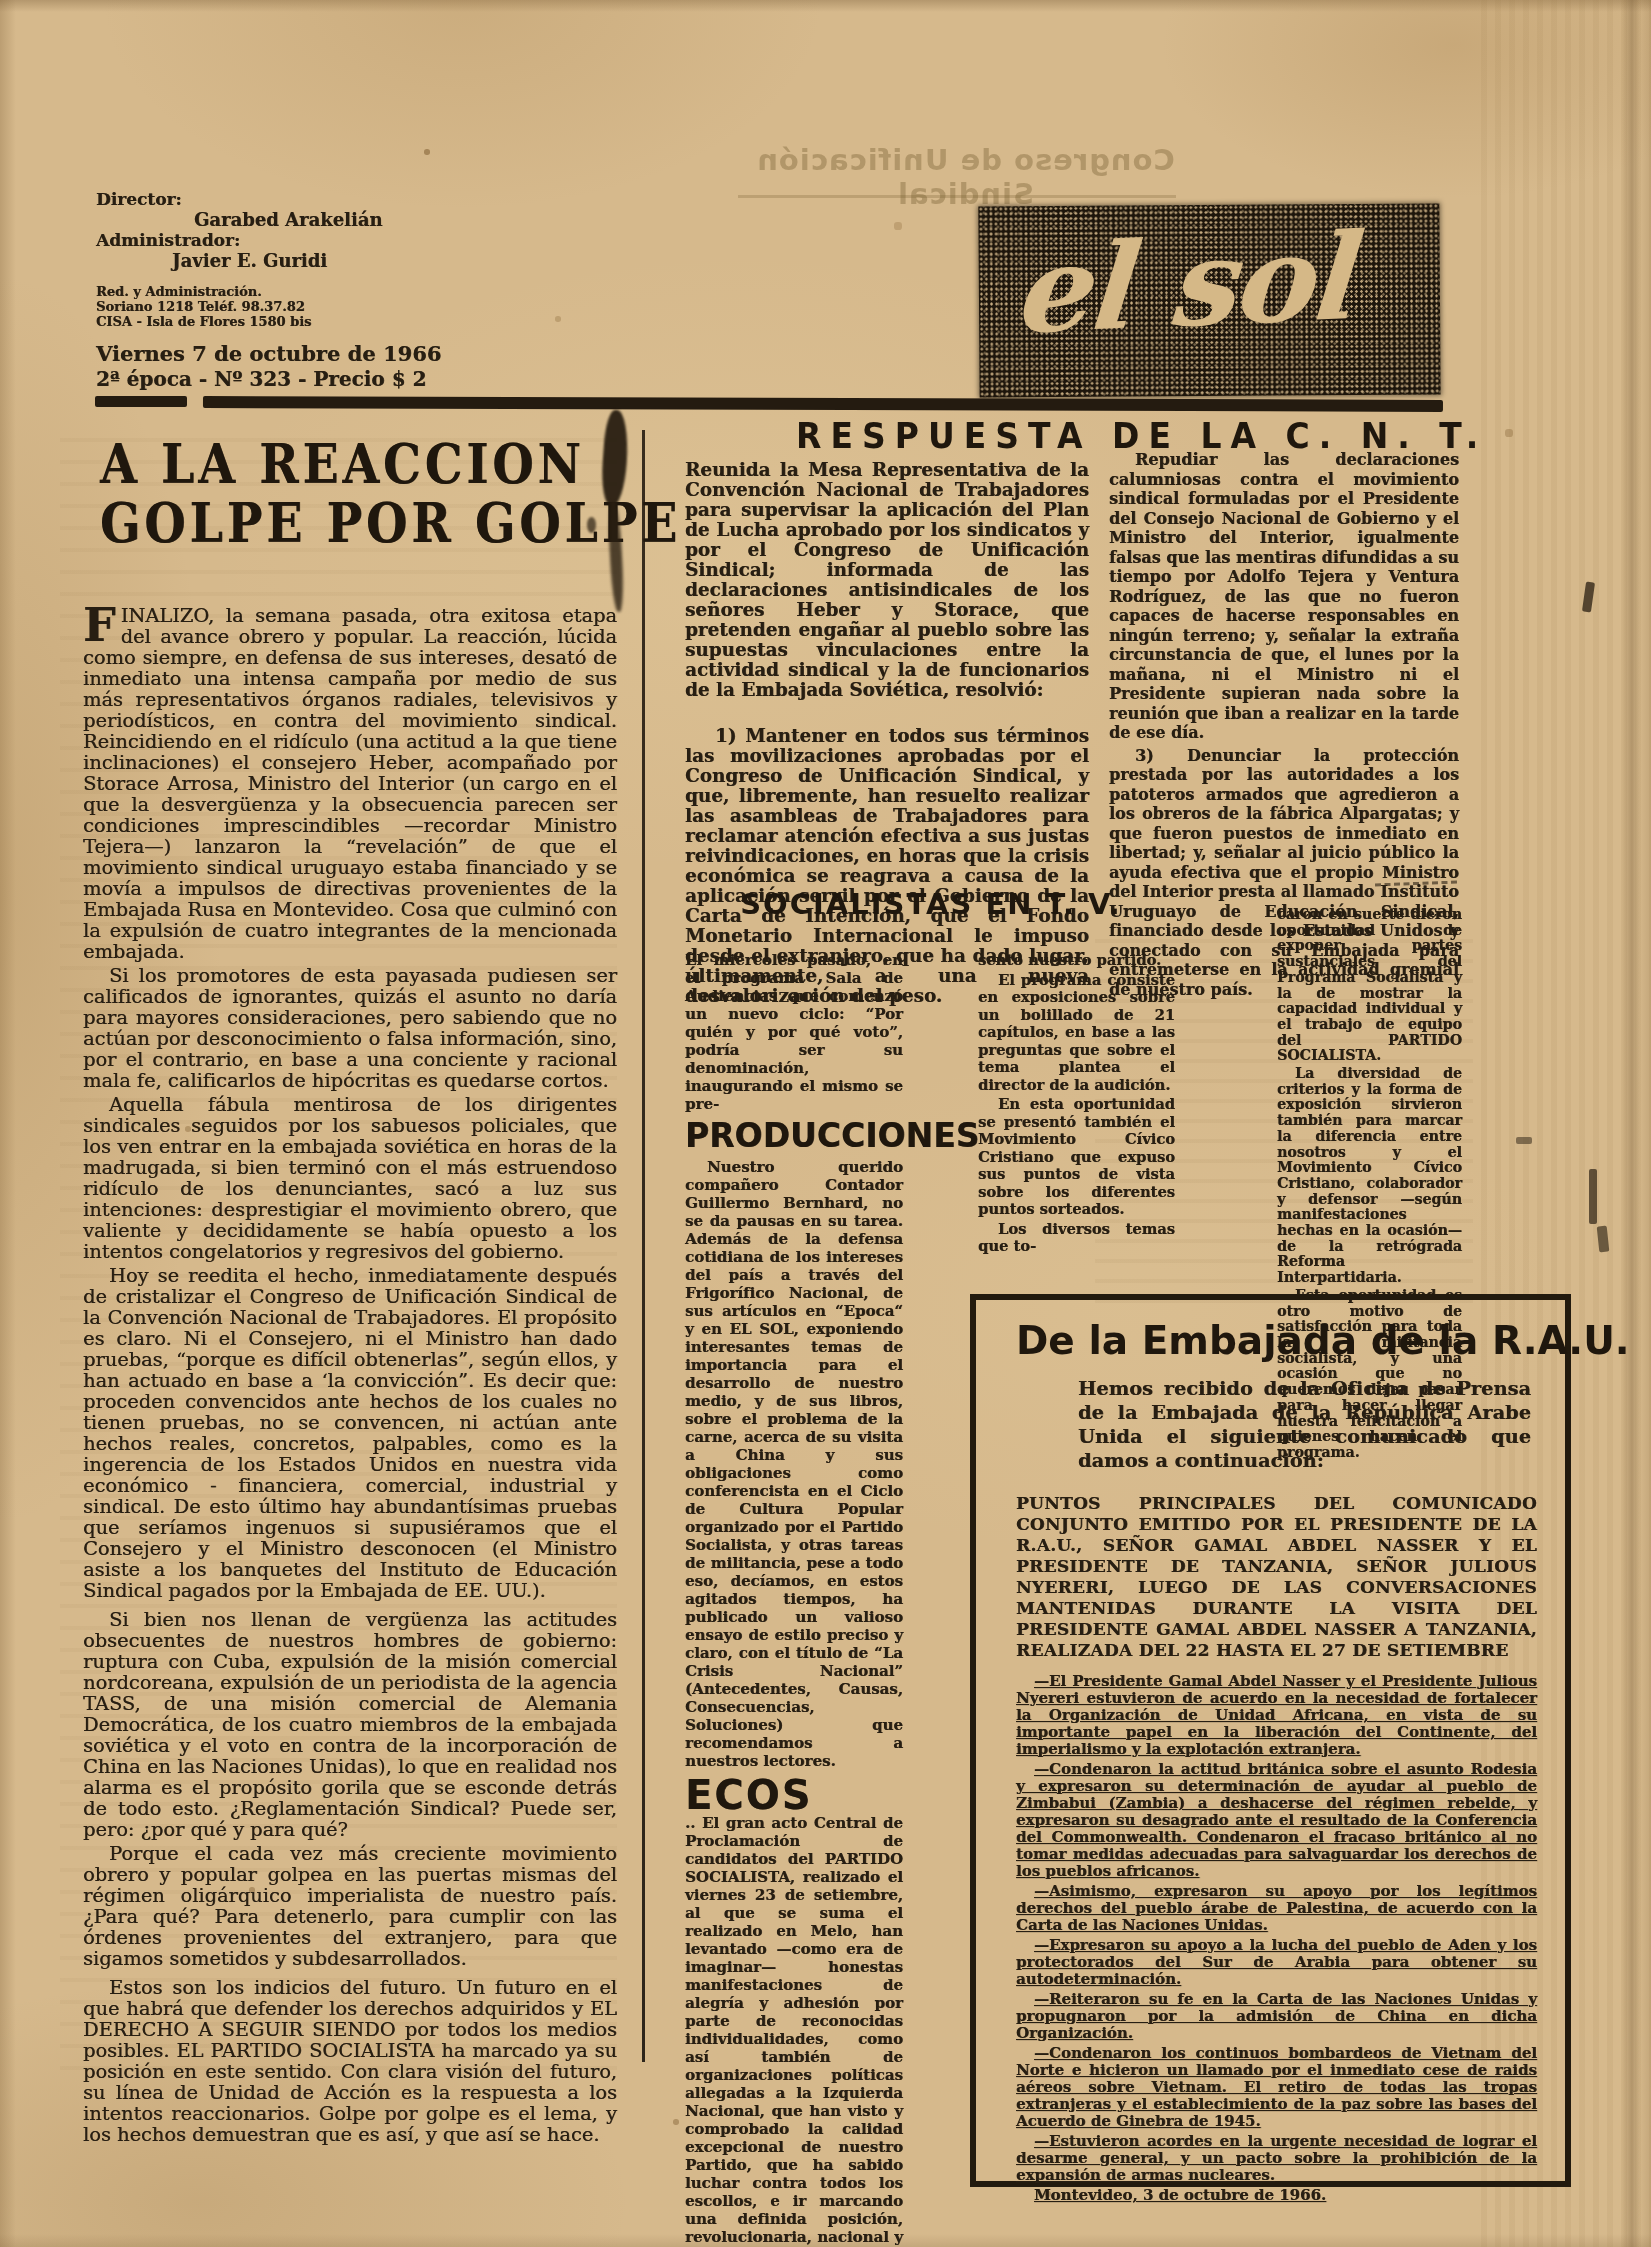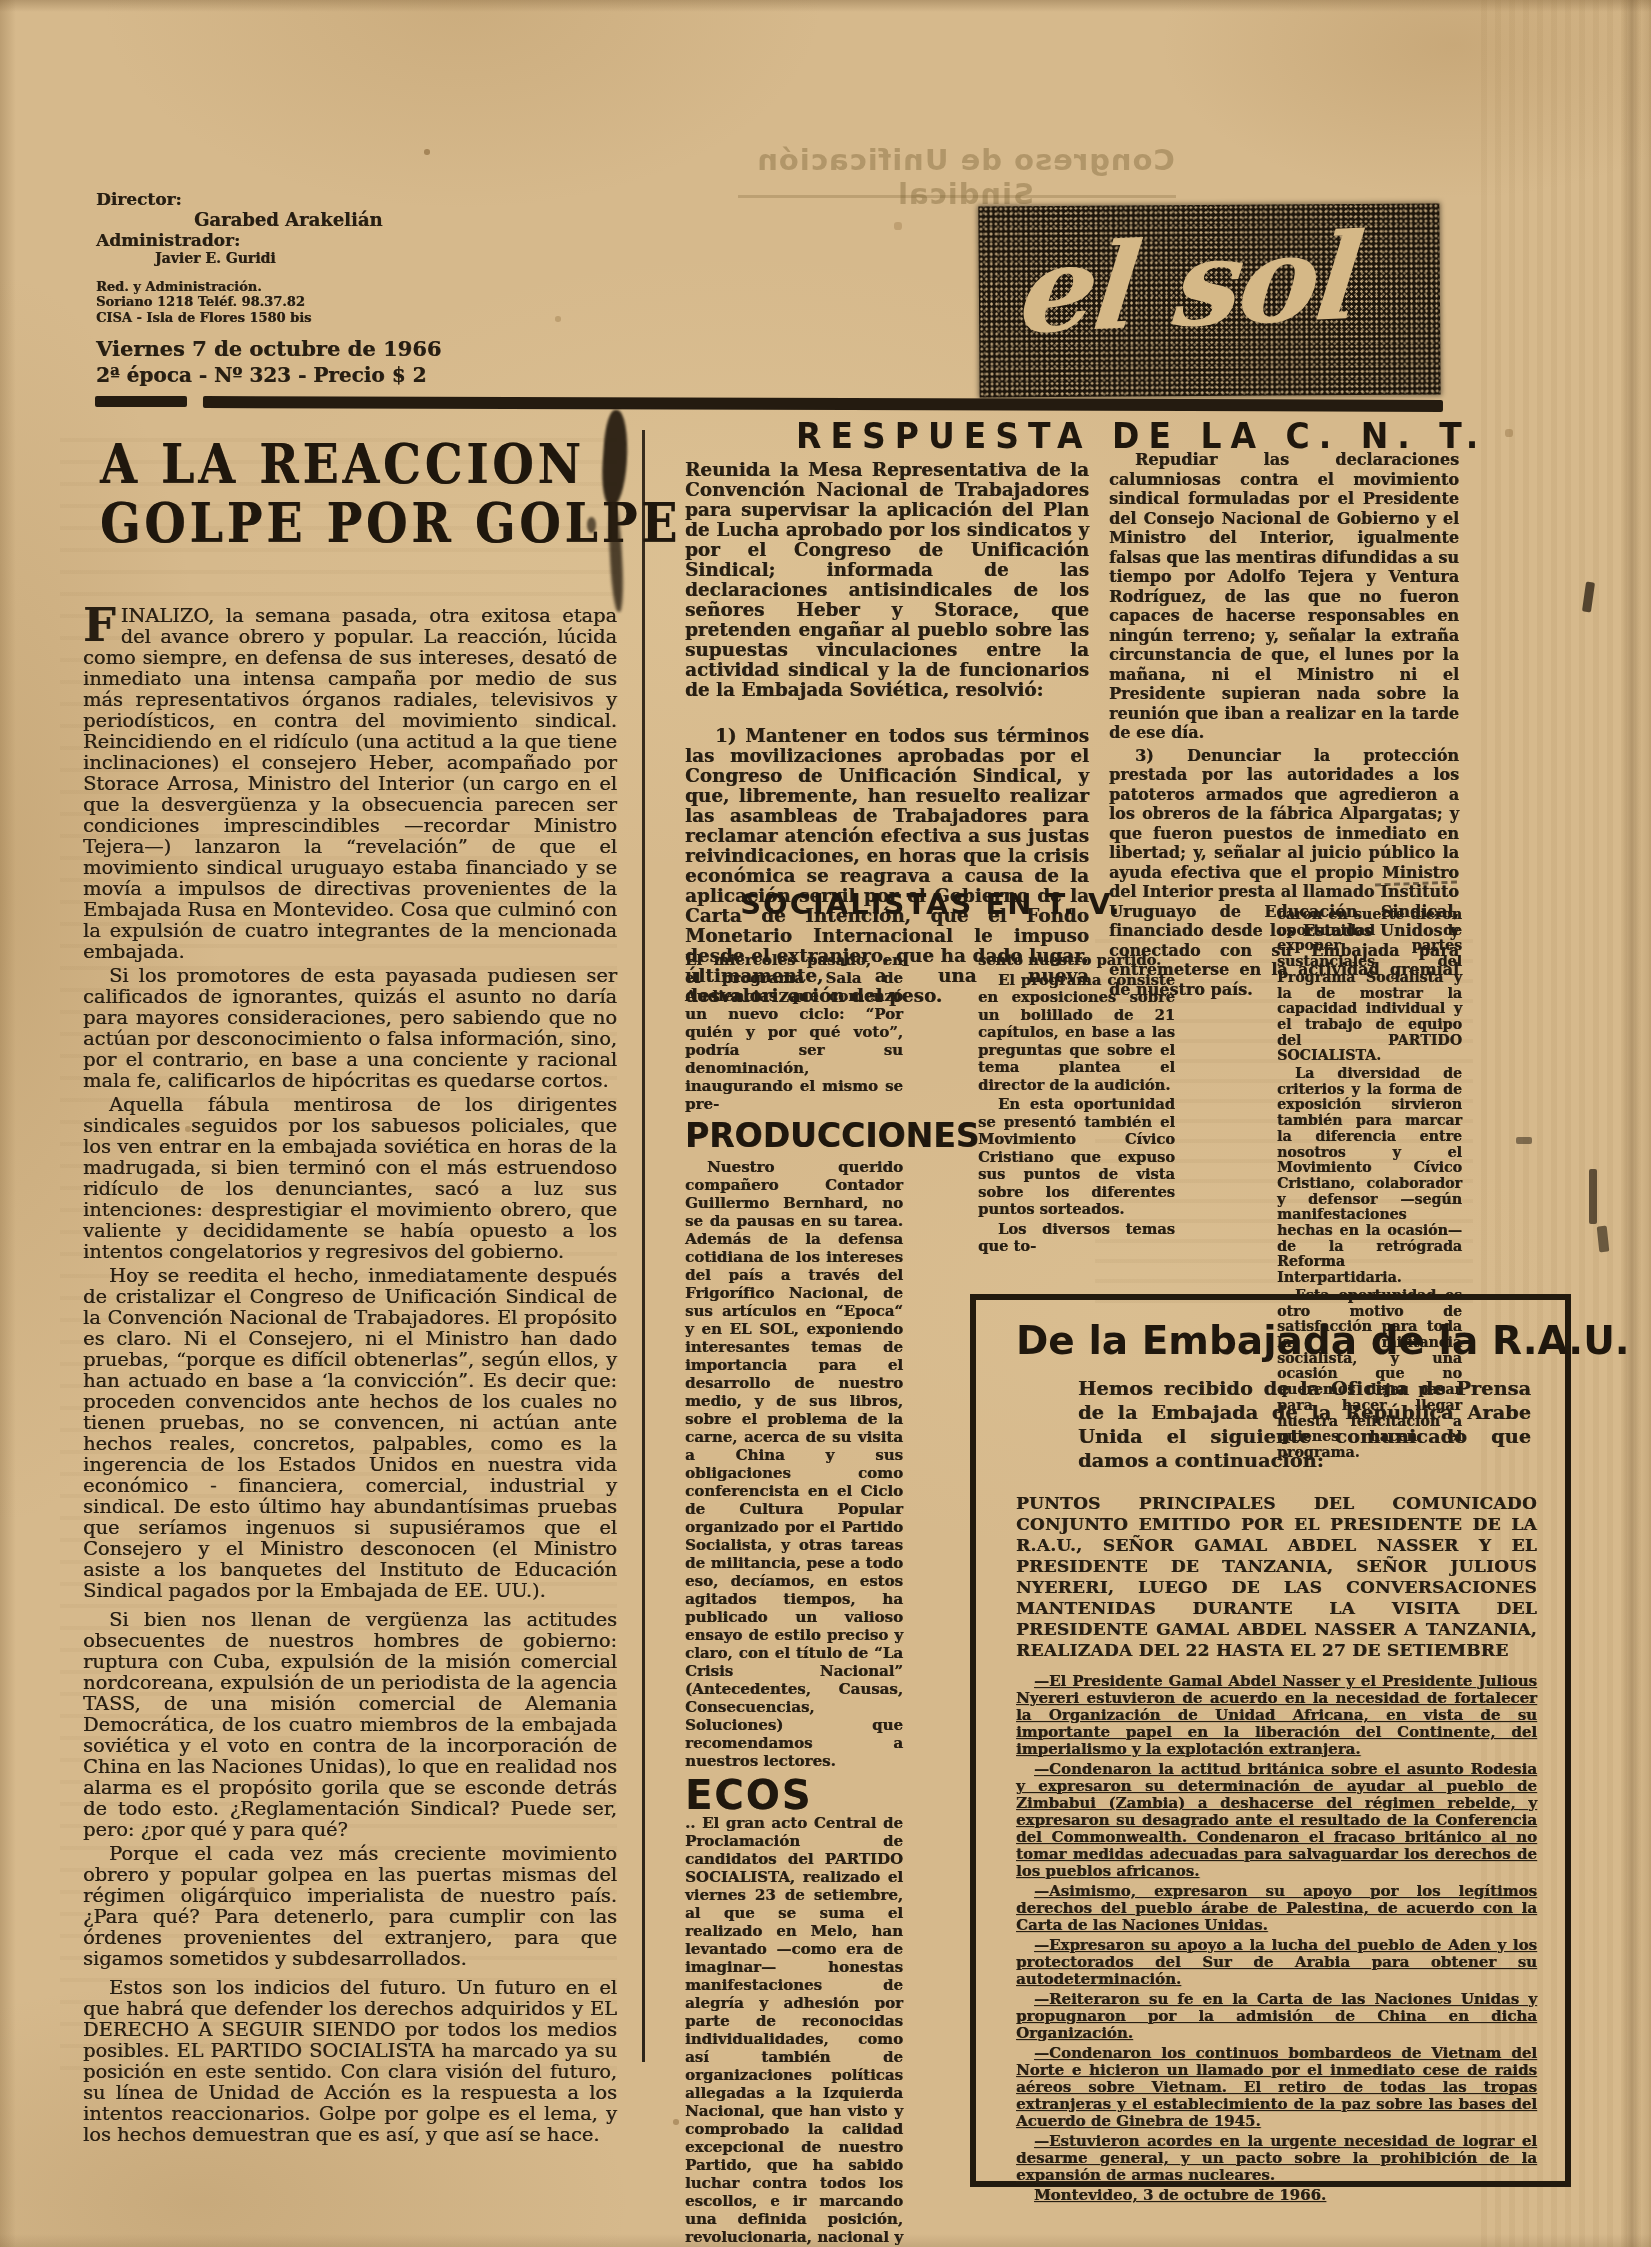--- a/index.html
+++ b/index.html
@@ -43,21 +43,21 @@
   .ghost-title{left:687px;top:143px;width:557px;text-align:center;
     transform:scaleX(-1);color:rgba(122,97,52,.40);
     font-family:"DejaVu Sans","Liberation Sans",sans-serif;font-weight:bold;
     font-size:29px;letter-spacing:1px;filter:blur(0.5px);}
   .ghost-underline{left:738px;top:195px;width:438px;height:3px;background:rgba(122,97,52,.28);}
 
   
   .staff{left:96px;top:189px;width:428px;font-weight:bold;line-height:1.18;}
   .staff .s-label{font-size:17px;}
   .staff .s-name1{font-size:18px;margin-left:98px;}
-  .staff .s-name2{font-size:14px;margin-left:59px;}
+  .staff .s-name2{font-size:18px;margin-left:76px;}
   .staff .s-addr{font-size:13px;margin-top:0;}
   .staff .s-addr.first{margin-top:12px;}
   .staff .s-date{font-size:21px;margin-top:12px;}
   .staff .s-ed{font-size:20px;margin-top:2px;}
 
   
   .masthead{left:979px;top:205px;width:461px;height:191px;transform:rotate(-.4deg);
     background-color:#1d150b;
     background-image:
       radial-gradient(circle, rgba(214,185,140,.85) 1px, transparent 1.5px),

